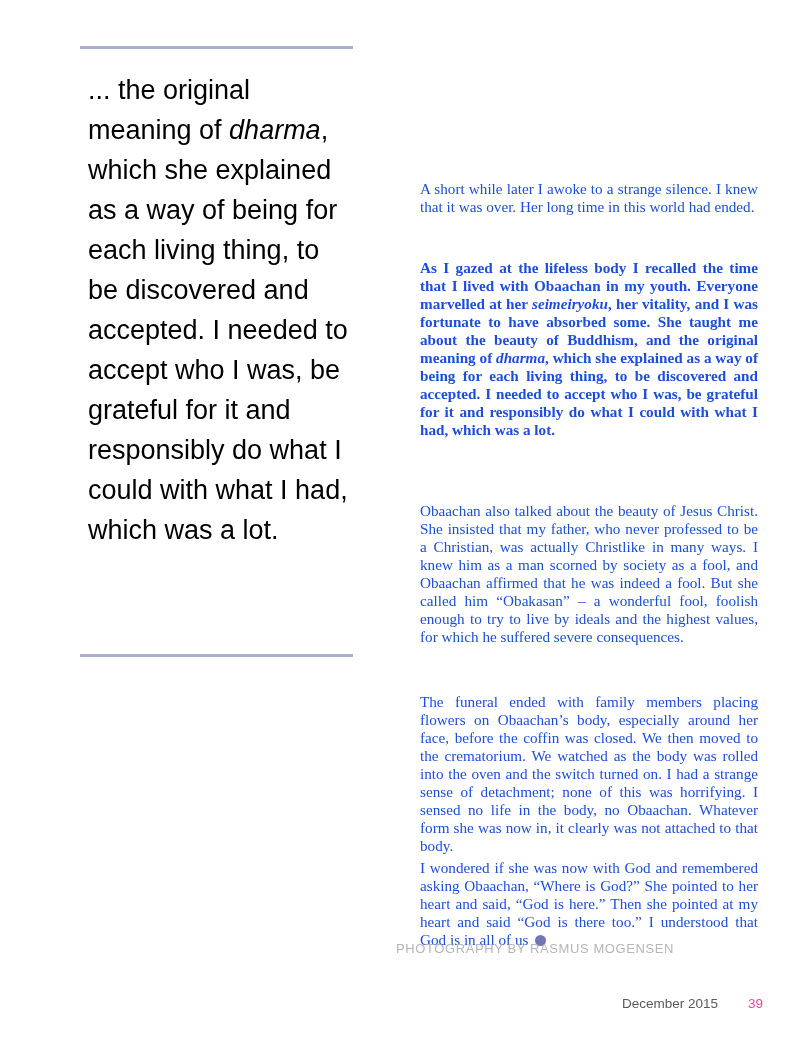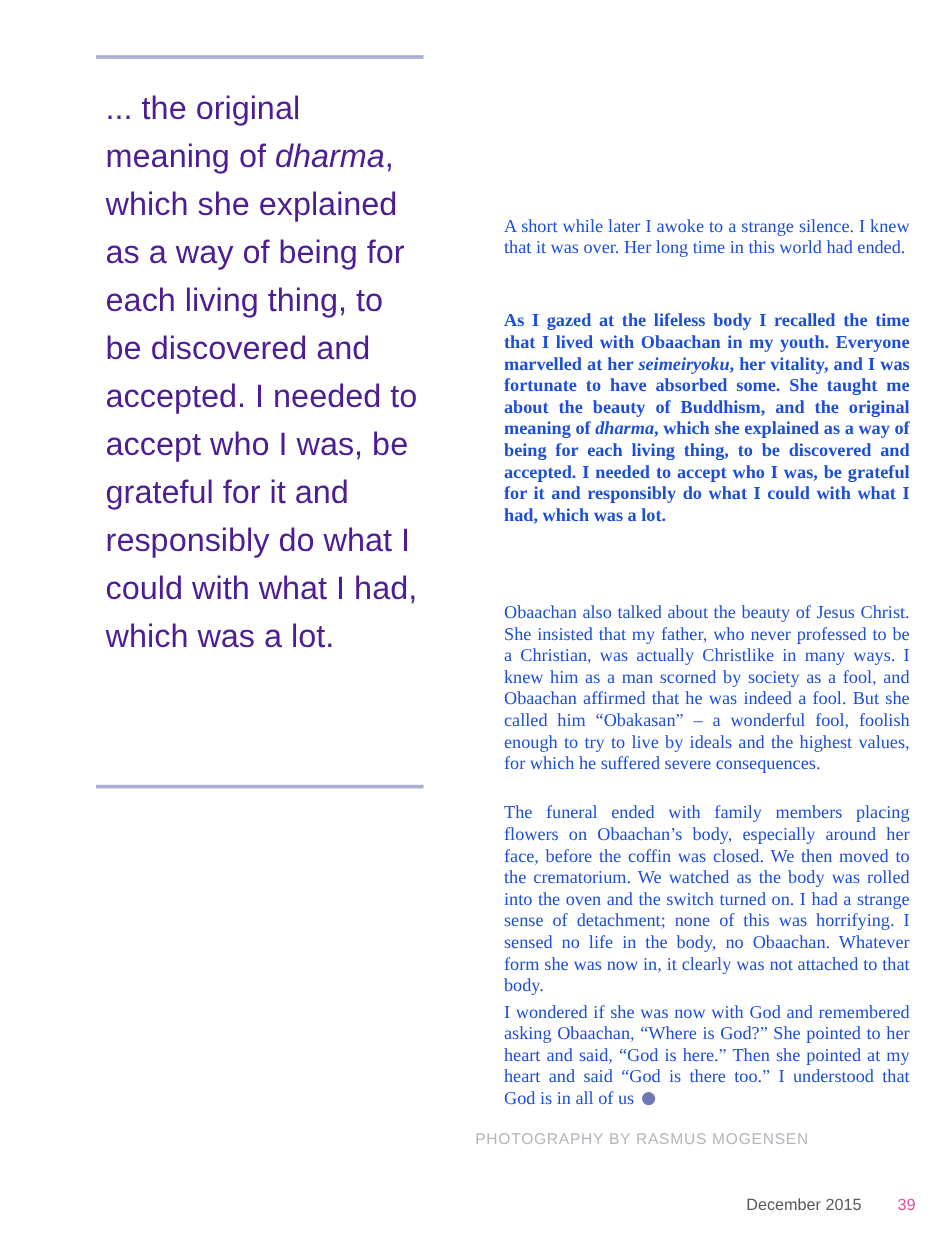--- a/index.html
+++ b/index.html
@@ -18,37 +18,37 @@
   }
   .pq-rule-top { top: 46px; }
   .pq-rule-bottom { top: 654px; }
   .pq-text {
     position: absolute; left: 88px; top: 70px; width: 266px; height: 574px;
     overflow: hidden;
     font-family: "Liberation Sans", sans-serif;
     font-weight: 300;
     font-size: 27px;
     line-height: 40px;
-    color: #4c1d95;
+    color: #000000;
   }
   .pq-text em { font-style: italic; }
 
   
   .article {
     position: absolute; left: 420px; top: 180px; width: 338px;
     font-family: "Liberation Serif", serif;
     font-size: 15.2px;
     line-height: 18px;
     color: #1d4ed8;
     text-align: justify;
   }
   .article p { margin: 0; }
   .article p.gap-a { margin-top: 43px; font-weight: bold; }
   .article p.gap-b { margin-top: 63px; }
-  .article p.gap-c { margin-top: 23px; }
+  .article p.gap-c { margin-top: 47px; }
   .article p.gap-d { margin-top: 4px; }
   .article em { font-style: italic; }
 
   .endmark {
     display: inline-block;
     width: 11px; height: 11px;
     border-radius: 50%;
     background: #6f78b2;
     vertical-align: -1px;
     margin-left: 3px;

